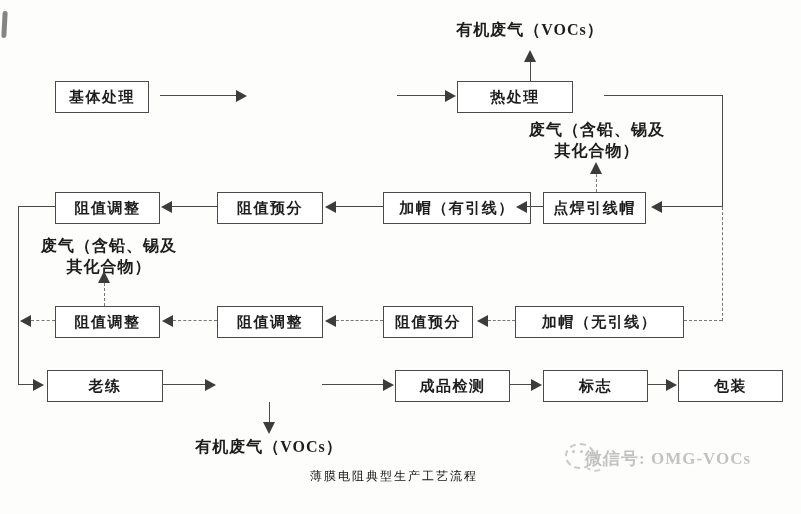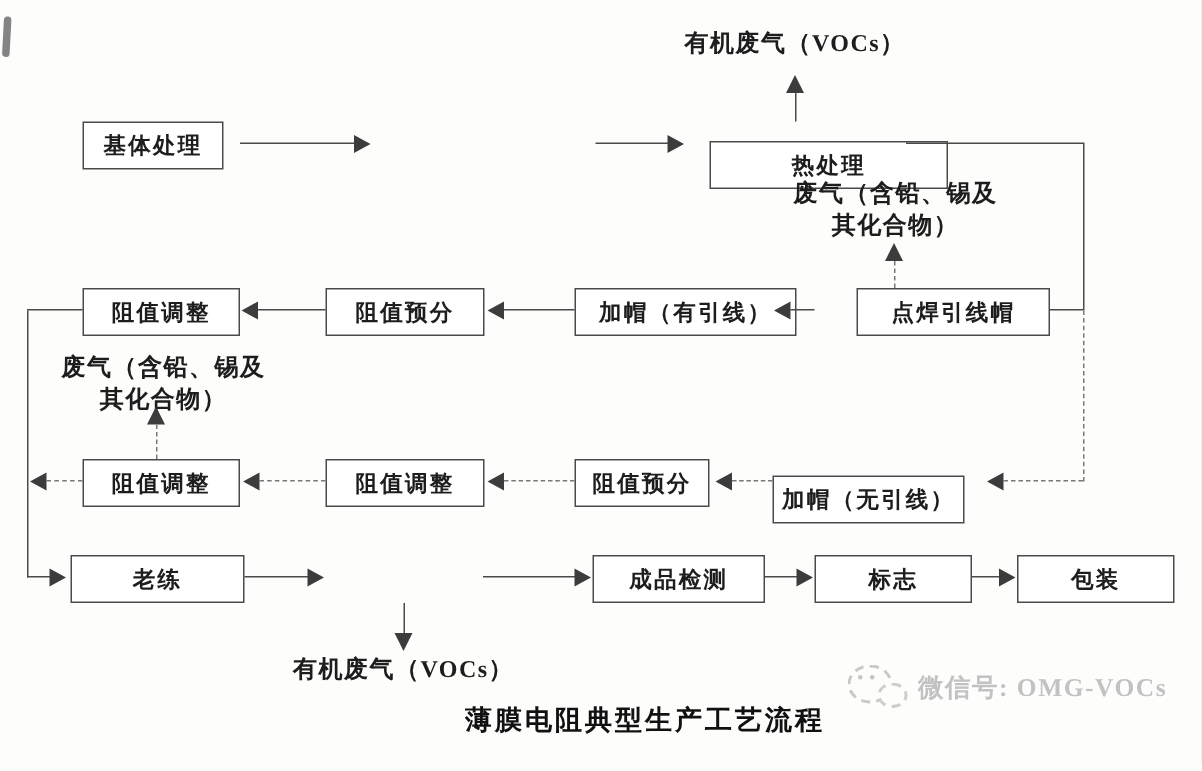--- a/index.html
+++ b/index.html
@@ -21,21 +21,21 @@
   .ar{position:absolute;width:0;height:0;}
   .ar.r{border-top:6px solid transparent;border-bottom:6px solid transparent;border-left:11px solid #3c3c3c;}
   .ar.l{border-top:6px solid transparent;border-bottom:6px solid transparent;border-right:11px solid #3c3c3c;}
   .ar.u{border-left:6px solid transparent;border-right:6px solid transparent;border-bottom:12px solid #3c3c3c;}
   .ar.d{border-left:6px solid transparent;border-right:6px solid transparent;border-top:12px solid #3c3c3c;}
   .fx{
     position:absolute;font-weight:bold;font-size:16px;color:#1d1d1d;
     letter-spacing:1px;text-align:center;line-height:21px;white-space:nowrap;
   }
   .title{
-    position:absolute;font-weight:bold;font-size:18px;color:#111;
+    position:absolute;font-weight:normal;font-size:12px;color:#111;
     letter-spacing:2px;white-space:nowrap;
   }
   .wm{
     position:absolute;color:#c2c2c2;font-size:17px;font-weight:bold;
     letter-spacing:1px;white-space:nowrap;text-shadow:1px 1px 0 #fff;
   }
   .wm-icon{position:absolute;width:46px;height:36px;}
   .wm-icon .big{
     position:absolute;left:2px;top:2px;width:26px;height:22px;border-radius:50%;
     border:2px dashed #c9c9c9;background:transparent;
@@ -53,21 +53,21 @@
 </head>
 <body>
 
 <div id="canvas">
 
   <div class="artifact"></div>
 
   <div class="node" style="left:55px;top:81px;width:94px;">
       <span>基体处理</span>
     </div>
-  <div class="node" style="left:457px;top:94px;width:159px;margin-left:16px;">
+  <div class="node" style="left:457px;top:81px;width:116px;">
       <span>热处理</span>
     </div>
 
   <div class="hl" style="left:160px;top:95px;width:77px;"></div>
   <div class="ar r" style="left:236px;top:90px;"></div>
   <div class="hl" style="left:397px;top:95px;width:49px;"></div>
   <div class="ar r" style="left:445px;top:90px;"></div>
 
   <div class="vl" style="left:530px;top:62px;height:19px;"></div>
   <div class="ar u" style="left:524px;top:50px;"></div>
@@ -81,21 +81,21 @@
   <div class="hl dash" style="left:669px;top:320px;width:53px;"></div>
   <div class="ar l" style="left:658px;top:315px;"></div>
 
   <div class="fx" style="left:507px;top:119px;width:180px;">
     <div>废气（含铅、锡及</div>
     <div>其化合物）</div>
   </div>
   <div class="ar u" style="left:590px;top:162px;"></div>
   <div class="vl dash" style="left:596px;top:174px;height:18px;"></div>
 
-  <div class="node" style="left:543px;top:192px;width:129px;margin-left:28px;">
+  <div class="node" style="left:543px;top:192px;width:103px;">
       <span>点焊引线帽</span>
     </div>
   <div class="node" style="left:383px;top:192px;width:148px;">
       <span>加帽（有引线）</span>
     </div>
   <div class="node" style="left:217px;top:192px;width:106px;">
       <span>阻值预分</span>
     </div>
   <div class="node" style="left:55px;top:192px;width:105px;">
       <span>阻值调整</span>
@@ -113,21 +113,21 @@
   <div class="hl" style="left:18px;top:384px;width:16px;"></div>
   <div class="ar r" style="left:33px;top:379px;"></div>
 
   <div class="fx" style="left:20px;top:235px;width:178px;">
     <div>废气（含铅、锡及</div>
     <div>其化合物）</div>
   </div>
   <div class="ar u" style="left:98px;top:271px;"></div>
   <div class="vl dash" style="left:104px;top:283px;height:23px;"></div>
 
-  <div class="node" style="left:515px;top:317px;width:128px;">
+  <div class="node" style="left:515px;top:306px;width:169px;">
       <span>加帽（无引线）</span>
     </div>
   <div class="node" style="left:383px;top:306px;width:90px;">
       <span>阻值预分</span>
     </div>
   <div class="node" style="left:217px;top:306px;width:106px;">
       <span>阻值调整</span>
     </div>
   <div class="node" style="left:55px;top:306px;width:105px;">
       <span>阻值调整</span>
@@ -169,15 +169,15 @@
   <div class="fx" style="left:188px;top:436px;width:162px;">有机废气（VOCs）</div>
 
   <div class="title" style="left:310px;top:468px;">薄膜电阻典型生产工艺流程</div>
 
   <div class="wm-icon" style="left:563px;top:441px;">
     <span class="big"></span>
     <span class="dot" style="left:9px;top:9px;"></span>
     <span class="dot" style="left:17px;top:9px;"></span>
     <span class="small"></span>
   </div>
-  <div class="wm" style="left:612px;top:447px;">微信号: OMG-VOCs</div>
+  <div class="wm" style="left:585px;top:447px;">微信号: OMG-VOCs</div>
 
 </div>
 
 </body></html>

